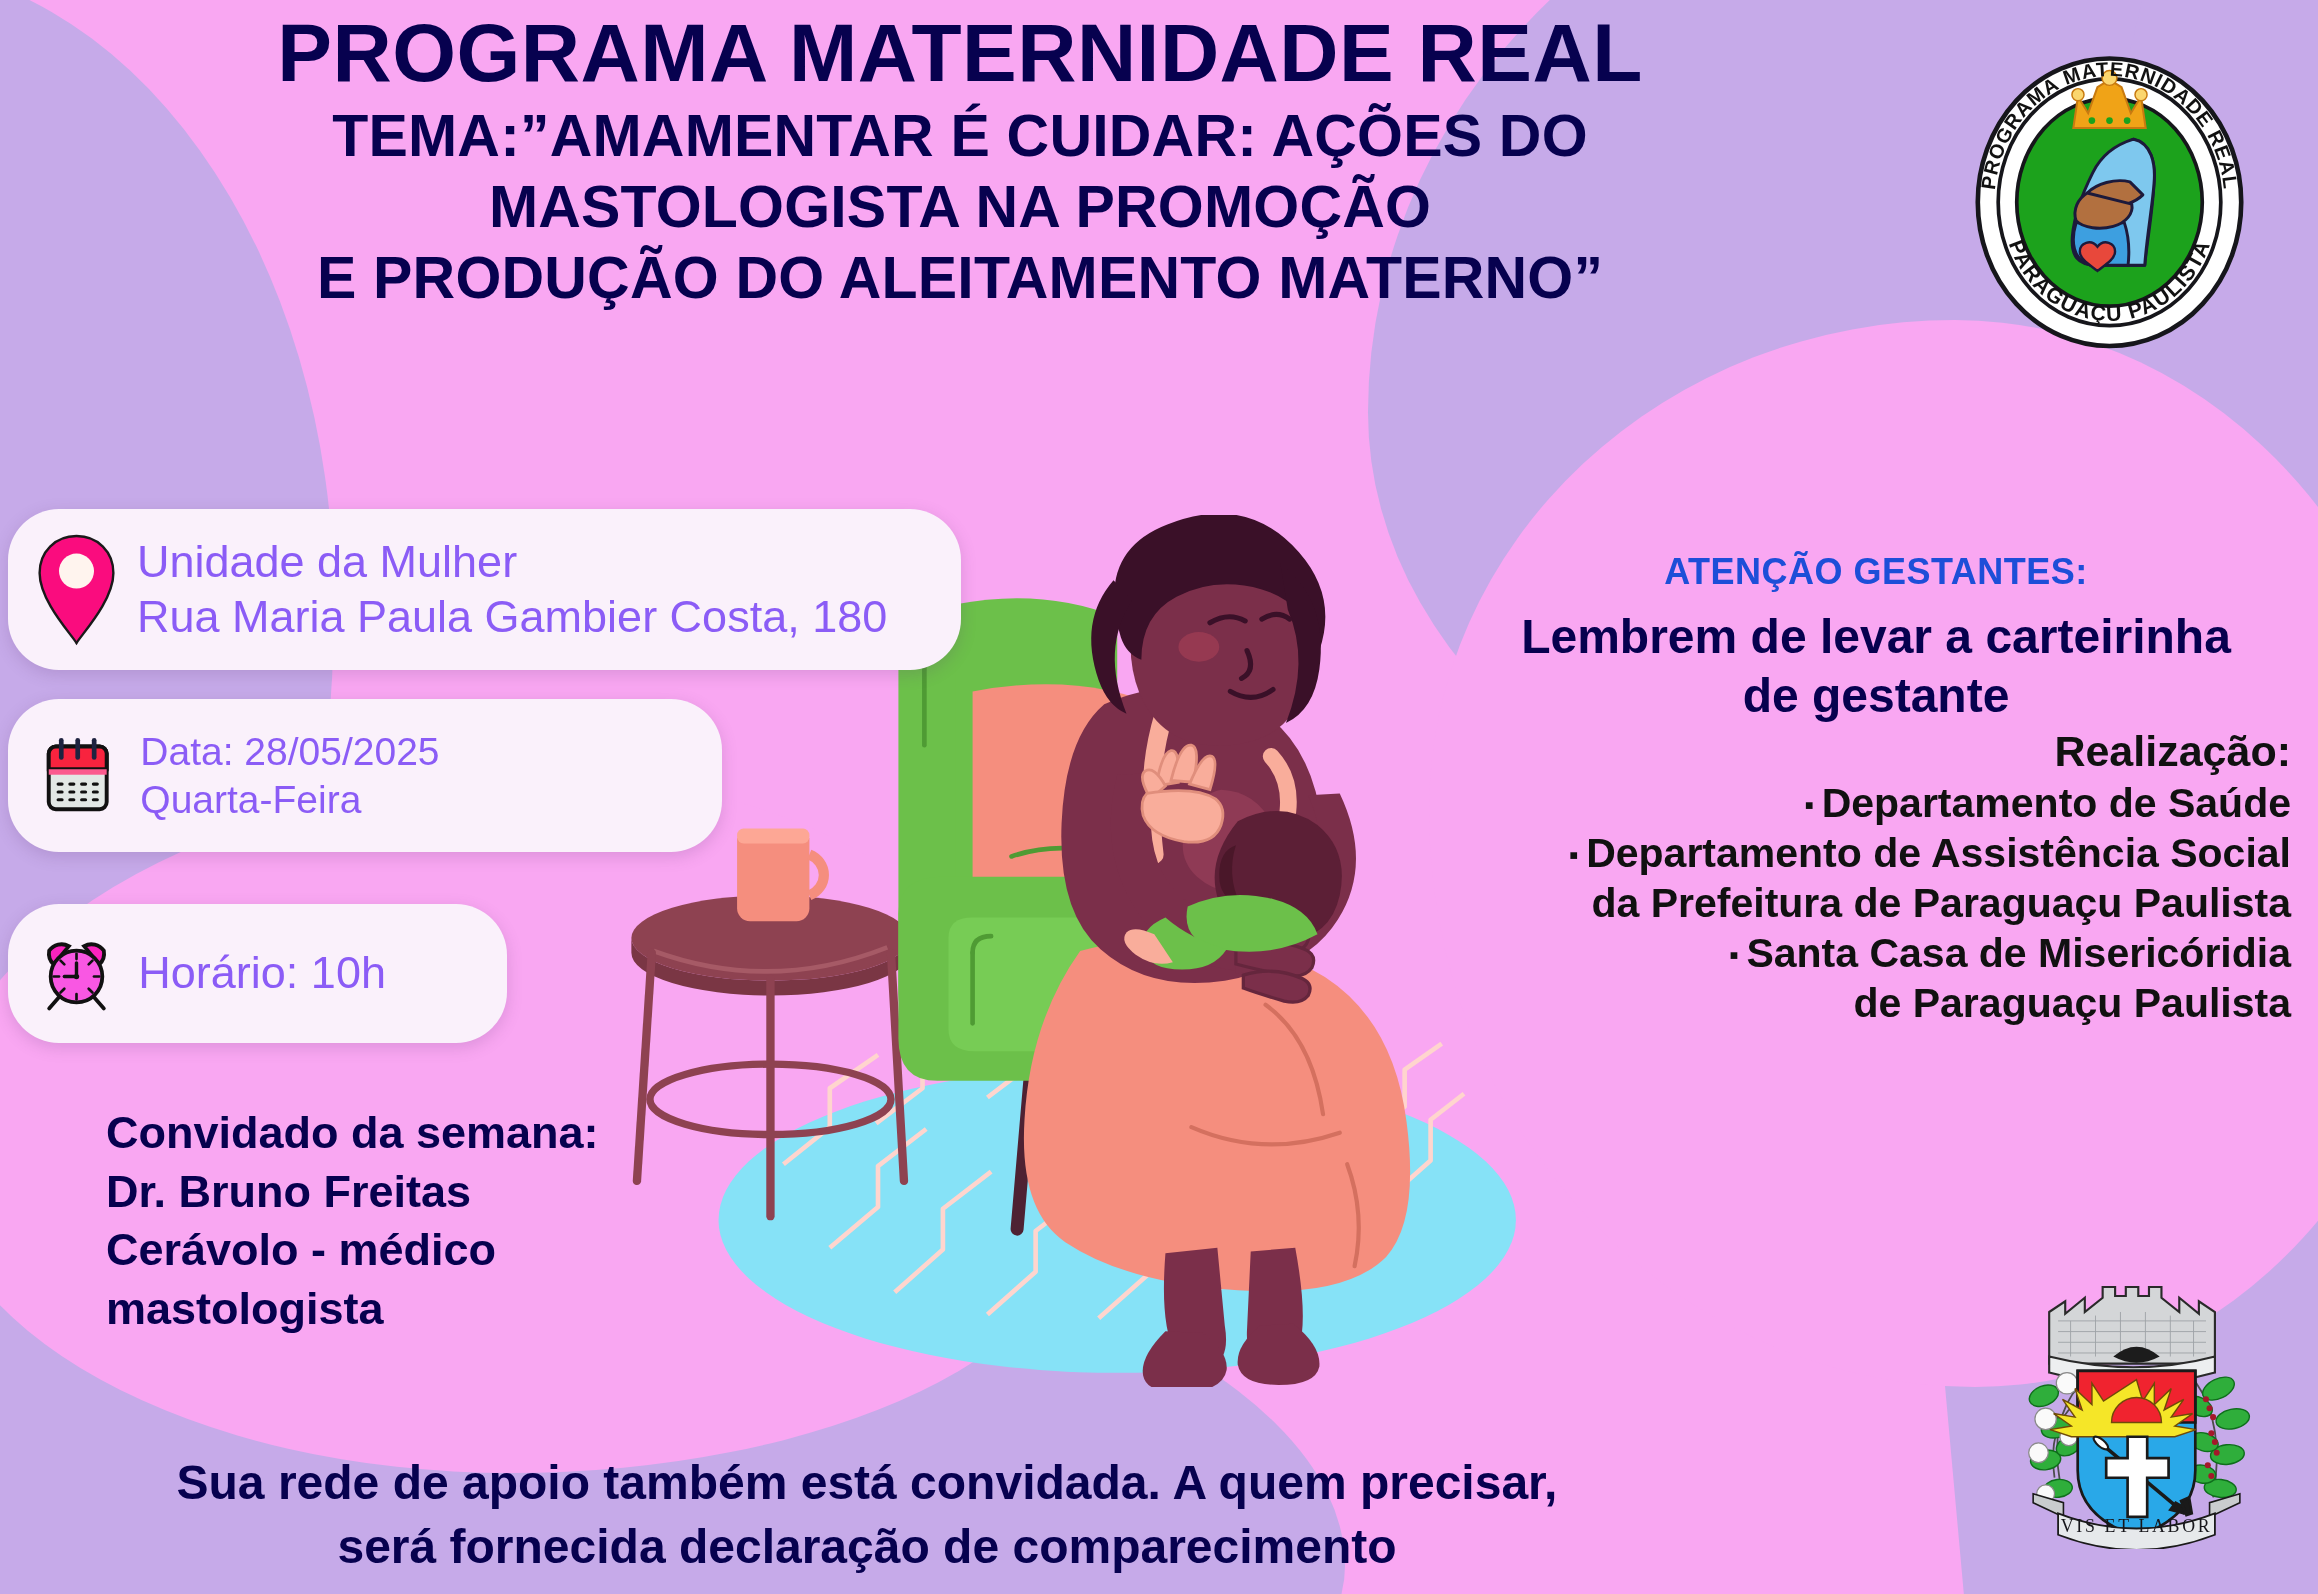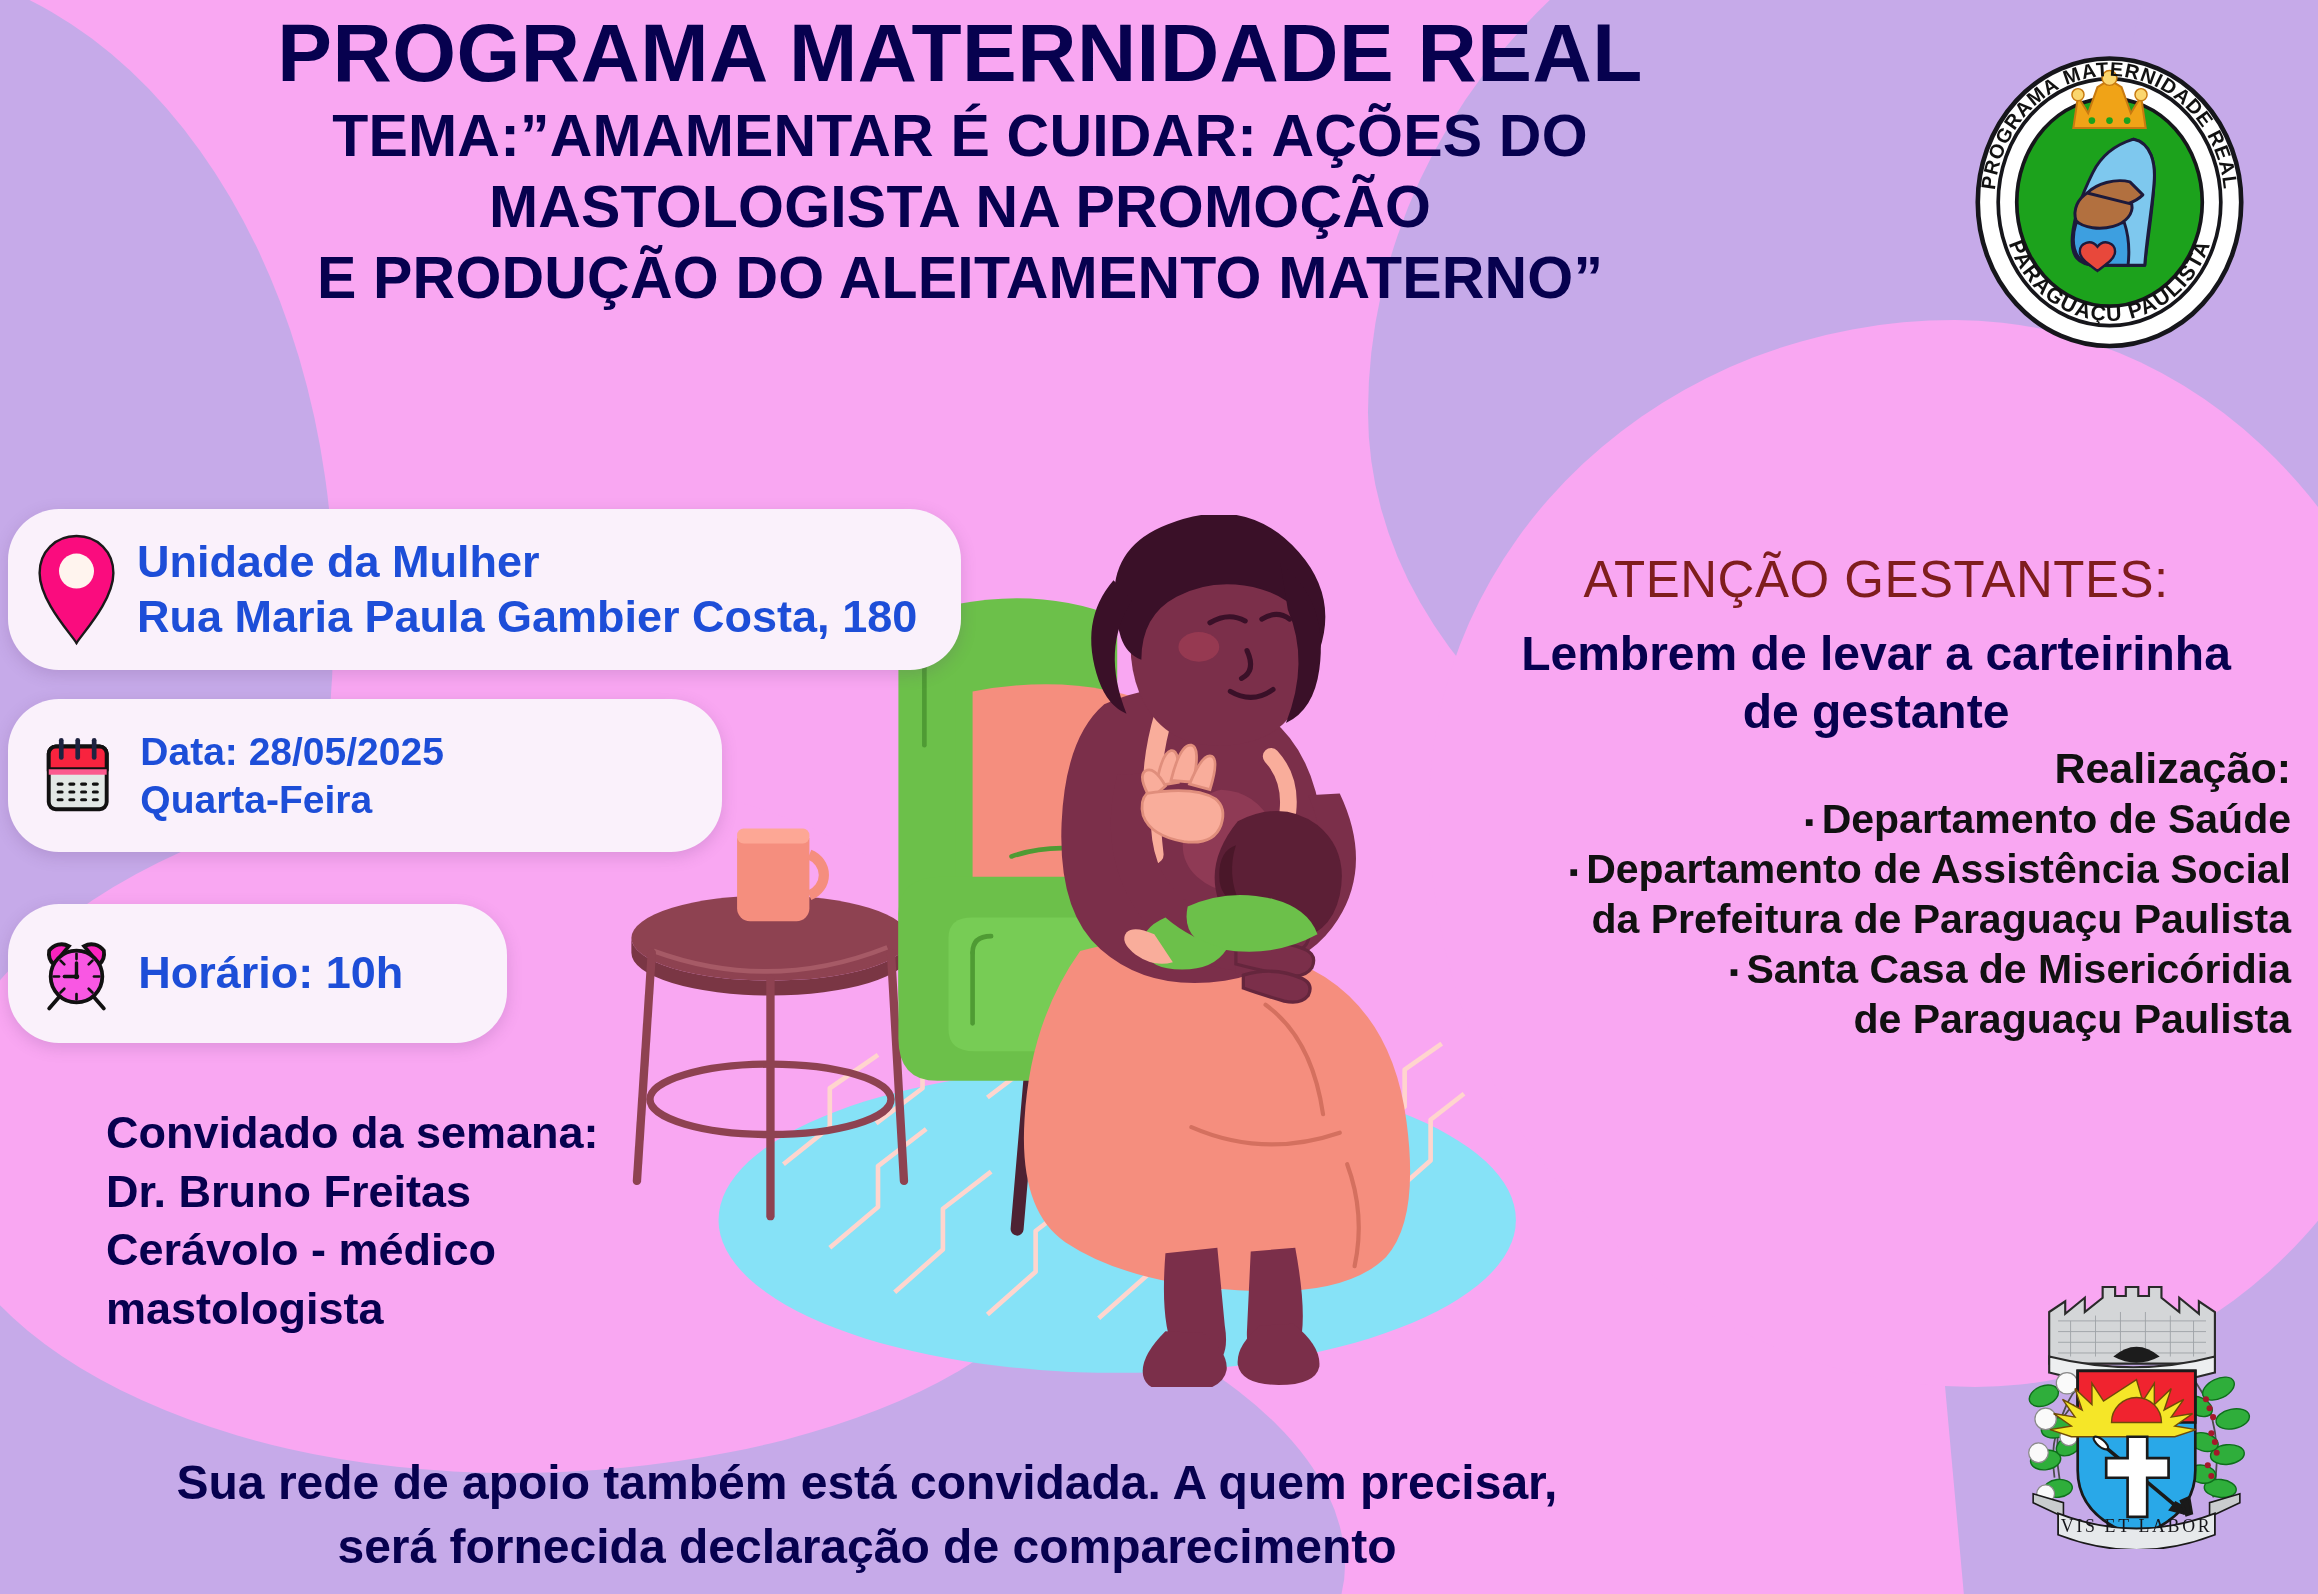--- a/index.html
+++ b/index.html
@@ -62,21 +62,21 @@
   .logo{position:absolute;top:39px;right:61px;width:297px;height:320px;z-index:40;}
 
   
   .card{
     position:absolute;z-index:25;
     background:#FAF1FB;border-radius:51px;
     display:flex;align-items:center;
     box-shadow:0 4.6px 16px rgba(90,50,110,.18);
   }
   .card .ic{flex:0 0 auto;display:flex;align-items:center;justify-content:center;}
-  .card .txt{color:#1d4ed8;font-weight:bold;line-height:1.22;}
+  .card .txt{color:#8b5cf6;font-weight:normal;line-height:1.22;}
   #card-place{left:8.3px;top:509px;width:953px;height:161px;padding-left:27px;}
   #card-place .txt{font-size:45px;padding-left:18.6px;}
   #card-date{left:8.3px;top:699px;width:714px;height:153px;padding-left:31px;}
   #card-date .txt{font-size:39px;padding-left:22px;}
   #card-time{left:8.3px;top:904px;width:499px;height:139px;padding-left:29px;}
   #card-time .txt{font-size:45px;padding-left:22px;}
 
   
   #illustration{position:absolute;left:598px;top:515px;width:955px;height:872px;z-index:20;}
 
@@ -88,21 +88,21 @@
 
   
   #bottom-note{
     position:absolute;left:32px;bottom:16px;width:1670px;z-index:26;
     color:#07014F;font-weight:bold;font-size:48px;line-height:1.32;
   }
   #bottom-note div{white-space:nowrap;text-align:center;}
 
   
   #right-col{position:absolute;right:28px;top:552px;width:830px;z-index:26;text-align:center;}
-  #att-title{color:#7f1d1d;font-weight:normal;font-size:51px;letter-spacing:0.5px;line-height:1.1;}
+  #att-title{color:#1d4ed8;font-weight:bold;font-size:36px;letter-spacing:0.5px;line-height:1.1;}
   #att-body{color:#07014F;font-weight:bold;font-size:48px;line-height:1.22;margin-top:16.7px;}
   #realiza{text-align:right;color:#111;font-weight:bold;font-size:41px;line-height:1.22;}
   #realiza .r-head{font-size:43px;}
   #realiza li{list-style:none;white-space:nowrap;}
   #realiza ul{margin:0;padding:0;}
   .sq::before{content:"▪ ";font-size:27px;vertical-align:2.8px;}
 
   
   #coat{position:absolute;right:48px;bottom:45px;width:269px;height:278px;z-index:30;}
 </style>

